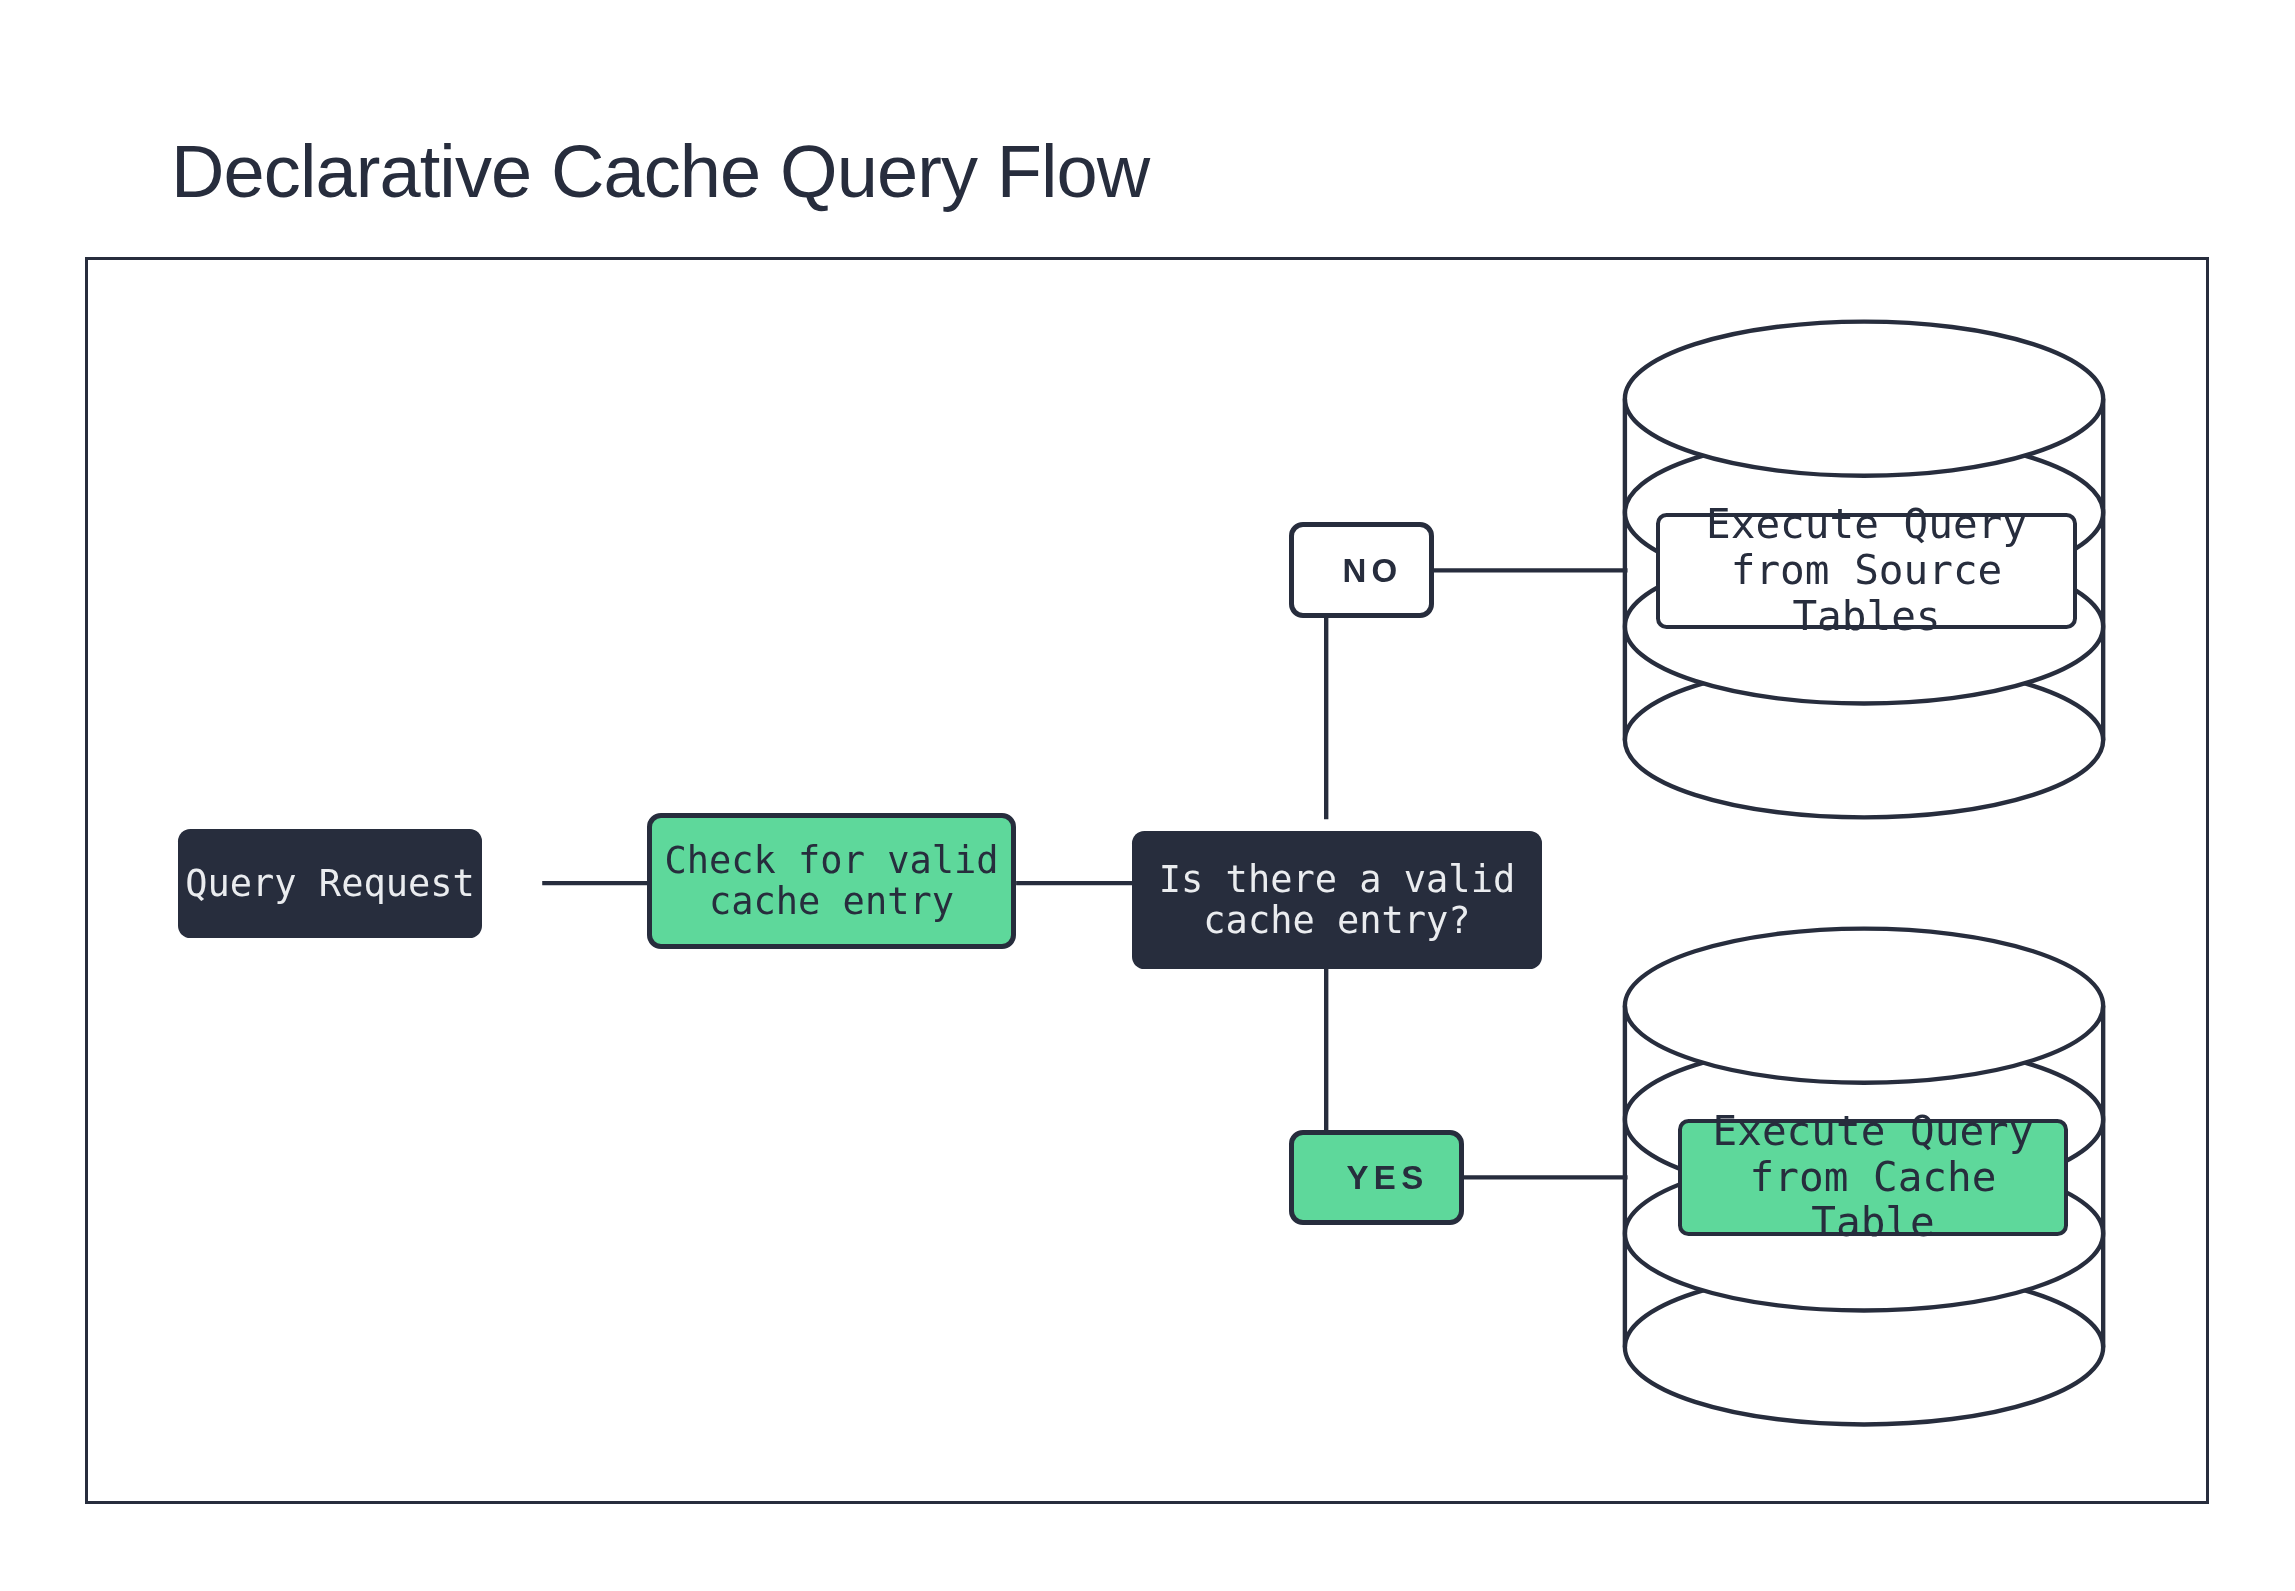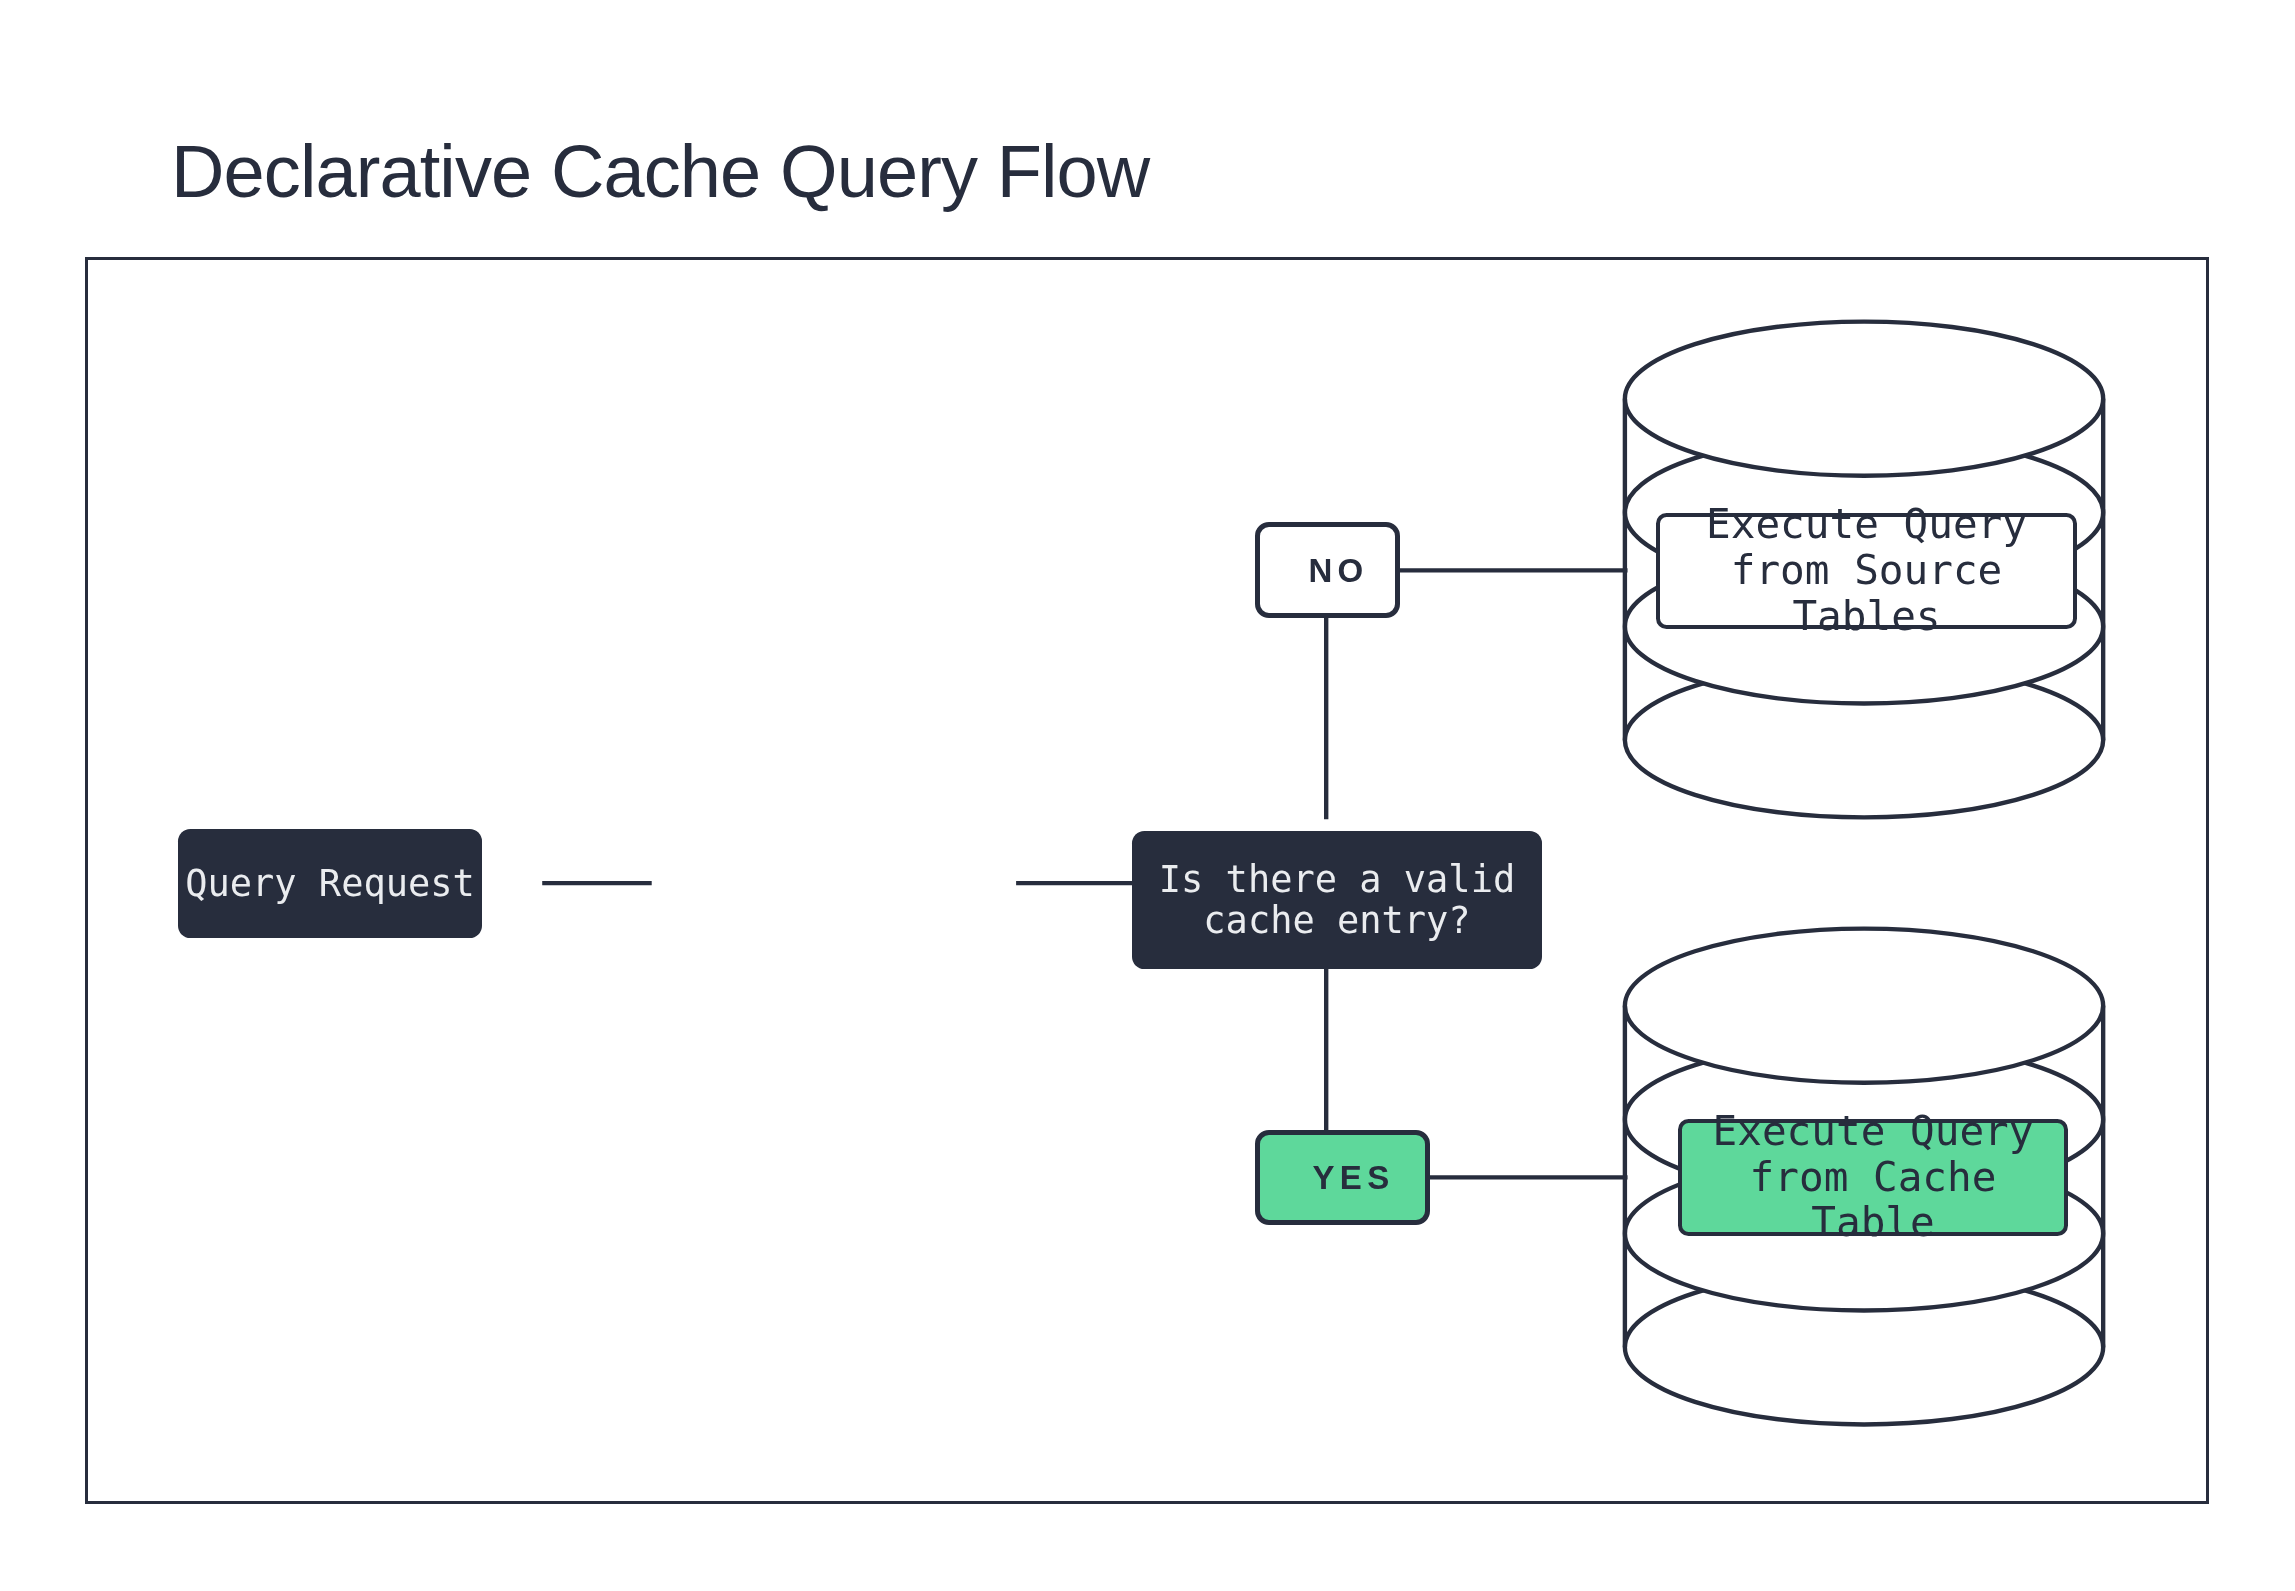--- a/index.html
+++ b/index.html
@@ -89,20 +89,21 @@
   }
   .node.db-label.white{background:var(--background);}
   .node.db-label.greenfill{background:var(--green);}
   .pill{
     font-family:"Liberation Sans", sans-serif;
     font-weight:700;
     font-size:33px;
     letter-spacing:5.3px;
     padding-left:22px; 
     line-height:1;
+    margin-left:34px;
   }
   .pos-query{left:178px;top:829px;width:304px;height:109px;}
   .pos-check{left:647px;top:813px;width:369px;height:136px;}
   .pos-decision{left:1132px;top:831px;width:410px;height:138px;}
   .pos-no{left:1255px;top:522px;width:145px;height:96px;}
   .pos-yes{left:1255px;top:1130px;width:175px;height:95px;}
   .pos-source-label{left:1656px;top:513px;width:421px;height:116px;}
   .pos-cache-label{left:1678px;top:1119px;width:390px;height:117px;}
 </style>
 </head>
@@ -139,20 +140,22 @@
       <ellipse cx="2128" cy="1408" rx="273" ry="88"></ellipse>
       <ellipse cx="2128" cy="1278" rx="273" ry="88"></ellipse>
       <ellipse cx="2128" cy="1148" rx="273" ry="88"></ellipse>
       <line x1="1855" y1="1148" x2="1855" y2="1538"></line>
       <line x1="2401" y1="1148" x2="2401" y2="1538"></line>
     </g>
   </svg>
 
   <div class="node dark pos-query">Query Request</div>
 
+  <div class="node green pos-check">Check for valid
+cache entry</div>
 
   <div class="node dark pos-decision">Is there a valid
 cache entry?</div>
 
   <div class="node outline pill pos-no">NO</div>
 
   <div class="node green pill pos-yes">YES</div>
 
   <div class="node db-label white pos-source-label">Execute Query
 from Source Tables</div>

